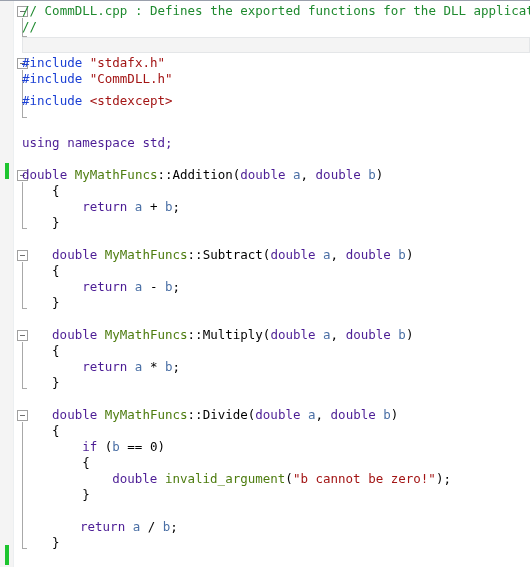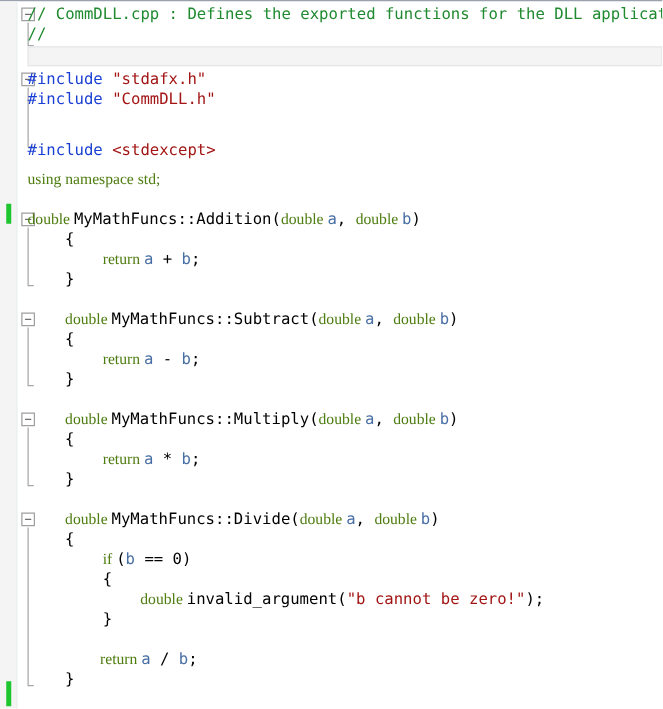--- a/index.html
+++ b/index.html
@@ -91,24 +91,24 @@
     background: #a8a8a8;
   }
   .fold-foot {
     position: absolute;
     height: 1px;
     width: 5px;
     background: #a8a8a8;
   }
   
   .c-comment  { color: #1f8a2f; }
-  .c-keyword  { color: #4d7c0f; font-family: Liberation Serif, serif; }
+  .c-keyword  { color: #4c1d95; }
   .c-pre      { color: #1a3fd4; }
   .c-string   { color: #a31515; }
-  .c-type     { color: #000000; }
+  .c-type     { color: #4d7c0f; }
   .c-plain    { color: #000000; }
   .c-var      { color: #4a6fa5; }
   .c-number   { color: #000000; }
   .c-punct    { color: #000000; }
 </style>
 </head>
 <body>
 
 <div id="editor">
 
@@ -139,21 +139,21 @@
         <div class="fold-line" style="left: 22px; top: 421px; height: 126px;"></div>
         <div class="fold-foot" style="left: 22px; top: 547px;"></div>
       </div>
     <div id="code-lines">
         <div class="line" style="top: 2px; width: 530px;"><div class="code-text" style="left: 22px;"><span class="c-comment">// CommDLL.cpp : Defines the exported functions for the DLL application.</span></div></div>
         <div class="line" style="top: 18px; width: 530px;"><div class="code-text" style="left: 22px;"><span class="c-comment">//</span></div></div>
         <div class="line" style="top: 36px; width: 530px;"><div class="line-highlight"></div><div class="code-text" style="left: 22px;"></div></div>
         <div class="line" style="top: 54px; width: 530px;"><div class="code-text" style="left: 22px;"><span class="c-pre">#include </span><span class="c-string">"stdafx.h"</span></div></div>
         <div class="line" style="top: 70px; width: 530px;"><div class="code-text" style="left: 22px;"><span class="c-pre">#include </span><span class="c-string">"CommDLL.h"</span></div></div>
         <div class="line" style="top: 86px; width: 530px;"><div class="code-text" style="left: 22px;"></div></div>
-        <div class="line" style="top: 111px; width: 530px;"><div class="code-text" style="left: 22px;"><span class="c-pre">#include </span><span class="c-string">&lt;stdexcept&gt;</span></div></div>
+        <div class="line" style="top: 92px; width: 530px;"><div class="code-text" style="left: 22px;"><span class="c-pre">#include </span><span class="c-string">&lt;stdexcept&gt;</span></div></div>
         <div class="line" style="top: 118px; width: 530px;"><div class="code-text" style="left: 22px;"></div></div>
         <div class="line" style="top: 134px; width: 530px;"><div class="code-text" style="left: 22px;"><span class="c-keyword">using namespace </span><span class="c-keyword">std;</span></div></div>
         <div class="line" style="top: 150px; width: 530px;"><div class="code-text" style="left: 22px;"></div></div>
         <div class="line" style="top: 166px; width: 530px;"><div class="code-text" style="left: 22px;"><span class="c-keyword">double </span><span class="c-type">MyMathFuncs</span><span class="c-punct">::</span><span class="c-plain">Addition</span><span class="c-punct">(</span><span class="c-keyword">double </span><span class="c-var">a</span><span class="c-punct">, </span><span class="c-keyword">double </span><span class="c-var">b</span><span class="c-punct">)</span></div></div>
         <div class="line" style="top: 182px; width: 530px;"><div class="code-text" style="left: 52.08px;"><span class="c-punct">{</span></div></div>
         <div class="line" style="top: 198px; width: 530px;"><div class="code-text" style="left: 82.16px;"><span class="c-keyword">return </span><span class="c-var">a</span><span class="c-punct"> + </span><span class="c-var">b</span><span class="c-punct">;</span></div></div>
         <div class="line" style="top: 214px; width: 530px;"><div class="code-text" style="left: 52.08px;"><span class="c-punct">}</span></div></div>
         <div class="line" style="top: 230px; width: 530px;"><div class="code-text" style="left: 22px;"></div></div>
         <div class="line" style="top: 246px; width: 530px;"><div class="code-text" style="left: 52.08px;"><span class="c-keyword">double </span><span class="c-type">MyMathFuncs</span><span class="c-punct">::</span><span class="c-plain">Subtract</span><span class="c-punct">(</span><span class="c-keyword">double </span><span class="c-var">a</span><span class="c-punct">, </span><span class="c-keyword">double </span><span class="c-var">b</span><span class="c-punct">)</span></div></div>
         <div class="line" style="top: 262px; width: 530px;"><div class="code-text" style="left: 52.08px;"><span class="c-punct">{</span></div></div>

